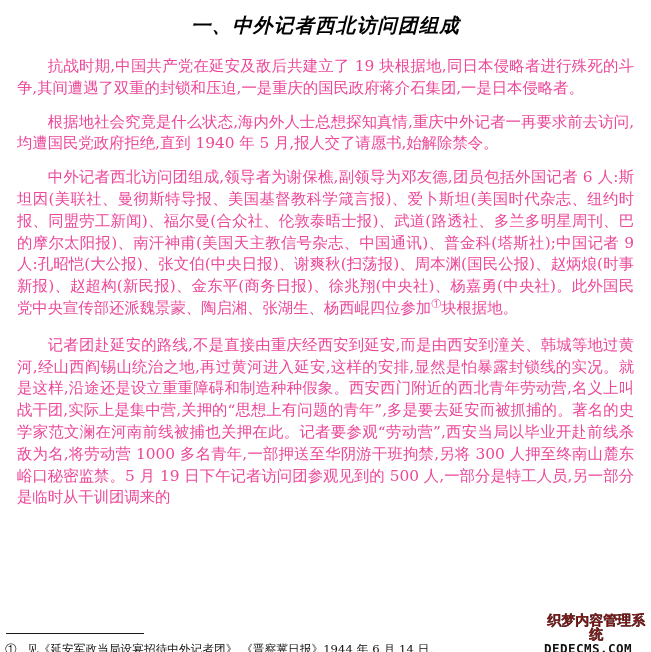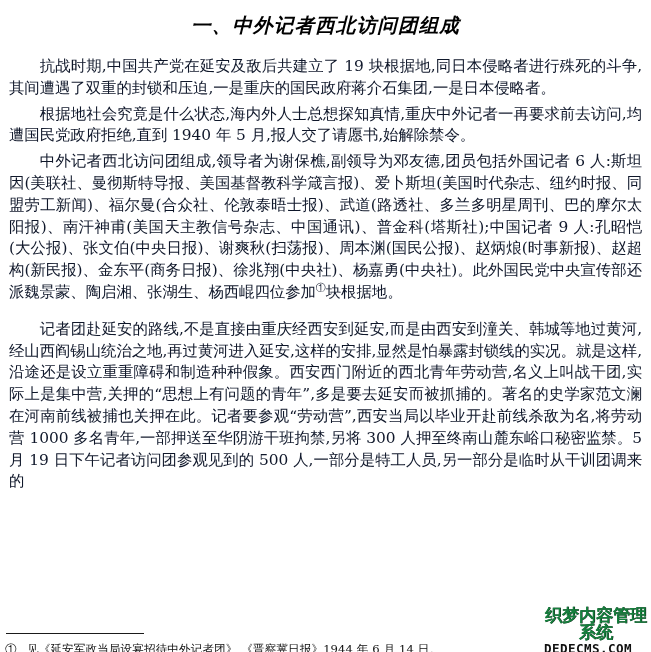--- a/index.html
+++ b/index.html
@@ -41,29 +41,29 @@
   }
   .heading-2 {
     margin: 18px 0 6px 0;
   }
 
   
   .body-block {
     margin-top: 15px;
   }
   p.para {
-    margin: 4px;
+    margin: 12px;
     font-size: 15.4px;
     line-height: 21.8px;
     text-align: justify;
     text-justify: inter-character;
     text-indent: 2em;
     letter-spacing: -0.05px;
     word-break: break-all;
-    color: #0f172a;
+    color: #ec4899;
   }
   p.para + p.para {
     margin-top: 0.5px;
   }
 
   .sup-note {
     font-size: 10px;
     vertical-align: super;
     line-height: 0;
   }
@@ -98,24 +98,24 @@
   .watermark {
     position: absolute;
     right: 4px;
     bottom: 8px;
     width: 118px;
     text-align: center;
     line-height: 1;
     user-select: none;
   }
   .wm-cn {
-    font-size: 17px;
+    font-size: 14px;
     font-weight: 700;
     letter-spacing: 0px;
-    color: #15803d;
+    color: #7f1d1d;
     font-family: "DejaVu Sans", "Liberation Sans", sans-serif;
     display: block;
     margin-bottom: 2px;
     text-shadow: 0.6px 0 0 #111;
     margin-left: 16px;
   }
   .wm-en {
     font-size: 12.6px;
     font-weight: 700;
     letter-spacing: 0.4px;

